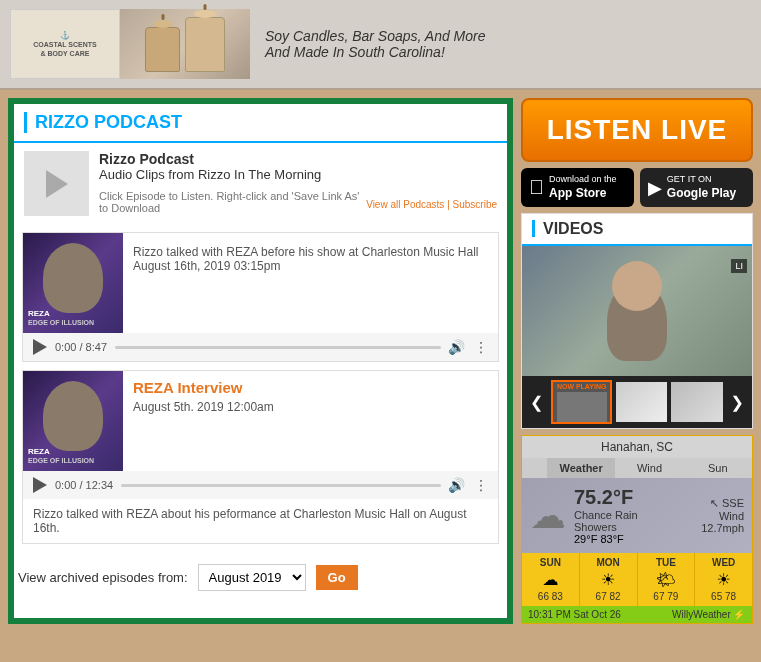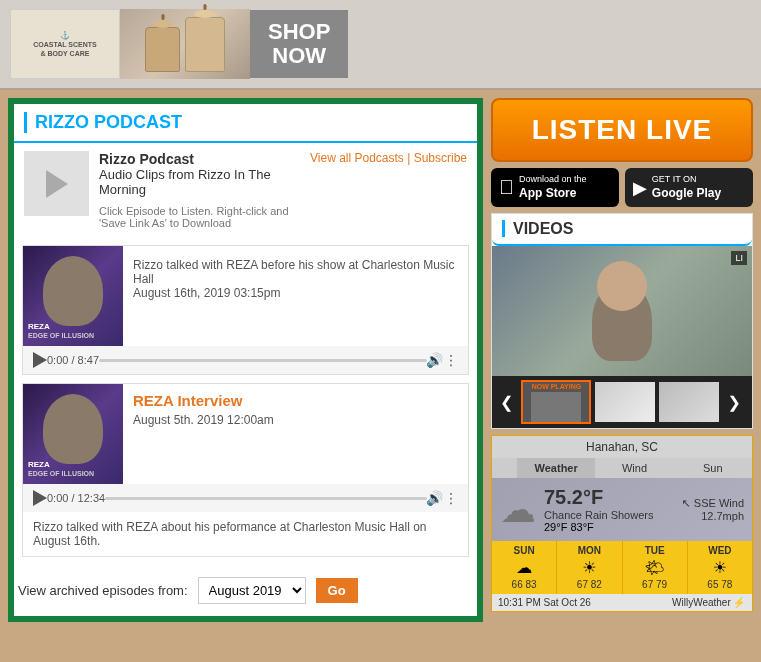--- a/index.html
+++ b/index.html
@@ -126,23 +126,24 @@
       display: block;
       font-size: 14px;
     }
     .podcast-meta small {
       display: block;
       font-size: 11px;
       color: #777;
       margin-top: 8px;
     }
     .podcast-links {
-      font-size: 12px;
+      font-size: 10px;
       color: #e87722;
       white-space: nowrap;
+      margin-top: 48px;
     }
     .podcast-links a {
       color: #e87722;
       text-decoration: none;
     }
 
     
     .episode-card {
       border: 1px solid #ddd;
       margin: 8px;
@@ -179,20 +180,21 @@
       color: #e87722;
     }
     .episode-date {
       font-size: 12px;
       color: #555;
       margin-top: 4px;
     }
     .audio-player {
       display: flex;
       align-items: center;
+      gap: 8px;
       padding: 6px 10px;
       background: #f5f5f5;
     }
     .play-btn-small {
       width: 0;
       height: 0;
       border-top: 8px solid transparent;
       border-bottom: 8px solid transparent;
       border-left: 14px solid #555;
       cursor: pointer;
@@ -244,21 +246,21 @@
       color: white;
       border: none;
       padding: 5px 12px;
       font-size: 13px;
       cursor: pointer;
       font-weight: bold;
     }
 
     
     .right-col {
-      width: 262px;
+      width: 232px;
       flex-shrink: 0;
       display: flex;
       flex-direction: column;
       gap: 6px;
     }
 
     .listen-live-btn {
       background: linear-gradient(180deg, #ff9900, #e87000);
       border: 2px solid #cc6600;
       border-radius: 8px;
@@ -314,21 +316,21 @@
       height: 100%;
       background: linear-gradient(135deg, #6a6a7a, #9a9aaa, #5a5a6a);
       display: flex;
       align-items: center;
       justify-content: center;
       color: #bbb;
       font-size: 11px;
     }
     .video-label {
       position: absolute;
-      top: 5px;
+      top: 13px;
       right: 5px;
       background: rgba(0,0,0,0.6);
       color: white;
       font-size: 9px;
       padding: 2px 4px;
     }
     .video-thumbnails {
       display: flex;
       align-items: center;
       background: #222;
@@ -422,21 +424,21 @@
     }
     .weather-day-icon {
       font-size: 16px;
       margin: 2px 0;
     }
     .weather-day-temps {
       font-size: 10px;
       color: #333;
     }
     .weather-footer {
-      background: #e5e5e5;
+      background: #84cc16;
       display: flex;
       justify-content: space-between;
       align-items: center;
       padding: 3px 6px;
       font-size: 10px;
       color: #333;
     }
 
     .reza-face {
       width: 100%;
@@ -470,23 +472,23 @@
       <div style="width:35px; height:45px; background:#c8a878; border-radius:4px 4px 2px 2px; border:1px solid #a08860; position:relative;">
         <div style="position:absolute; top:-8px; left:50%; transform:translateX(-50%); width:20px; height:8px; background:#d4b88a; border-radius:50%;"></div>
         <div style="position:absolute; top:-14px; left:50%; transform:translateX(-50%); width:3px; height:6px; background:#8a6a3a; border-radius:2px;"></div>
       </div>
       <div style="width:40px; height:55px; background:#d4b890; border-radius:4px 4px 2px 2px; border:1px solid #a89870; position:relative;">
         <div style="position:absolute; top:-8px; left:50%; transform:translateX(-50%); width:22px; height:8px; background:#e4c8a0; border-radius:50%;"></div>
         <div style="position:absolute; top:-14px; left:50%; transform:translateX(-50%); width:3px; height:6px; background:#8a6a3a; border-radius:2px;"></div>
       </div>
     </div>
   </div>
-  <div class="banner-shop">
-    <span style="white-space:pre-line;">SHOP
-NOW</span>
+  <div class="banner-text">
+    <div>Soy Candles, Bar Soaps, And More</div>
+    <div>And Made In South Carolina!</div>
   </div>
 </div>
 
 <div class="main-layout">
 
   <div class="left-col">
 
     <div class="podcast-header">
       <div class="podcast-header-title">RIZZO PODCAST</div>
     </div>
@@ -585,21 +587,21 @@
       <div class="app-store-btn" style="background:#222;">
         <span class="android-icon">▶</span>
         <div class="btn-text">
           <span>GET IT ON</span>
           <strong>Google Play</strong>
         </div>
       </div>
     </div>
 
     <div class="videos-section">
-      <div style="padding: 6px 10px; border-bottom: 2px solid #00aaff; border-radius: 7px;">
+      <div style="padding: 6px 10px; border-bottom: 2px solid #00aaff;">
         <span style="font-size:16px; font-weight:bold; color:#333; border-left: 3px solid #00aaff; padding-left:8px;">VIDEOS</span>
       </div>
       <div class="video-main">
         <div class="video-person">
 
           <div style="width:100%; height:100%; background:linear-gradient(135deg, #6a7a8a, #9aaa9a, #7a8a7a); display:flex; align-items:center; justify-content:center;">
             <div style="width:60px; height:80px; background:#8a7a6a; border-radius:50% 50% 30% 30%; margin-top:20px; position:relative;">
               <div style="position:absolute; top:-20px; left:50%; transform:translateX(-50%); width:50px; height:50px; background:#c8a888; border-radius:50%;"></div>
             </div>
           </div>

